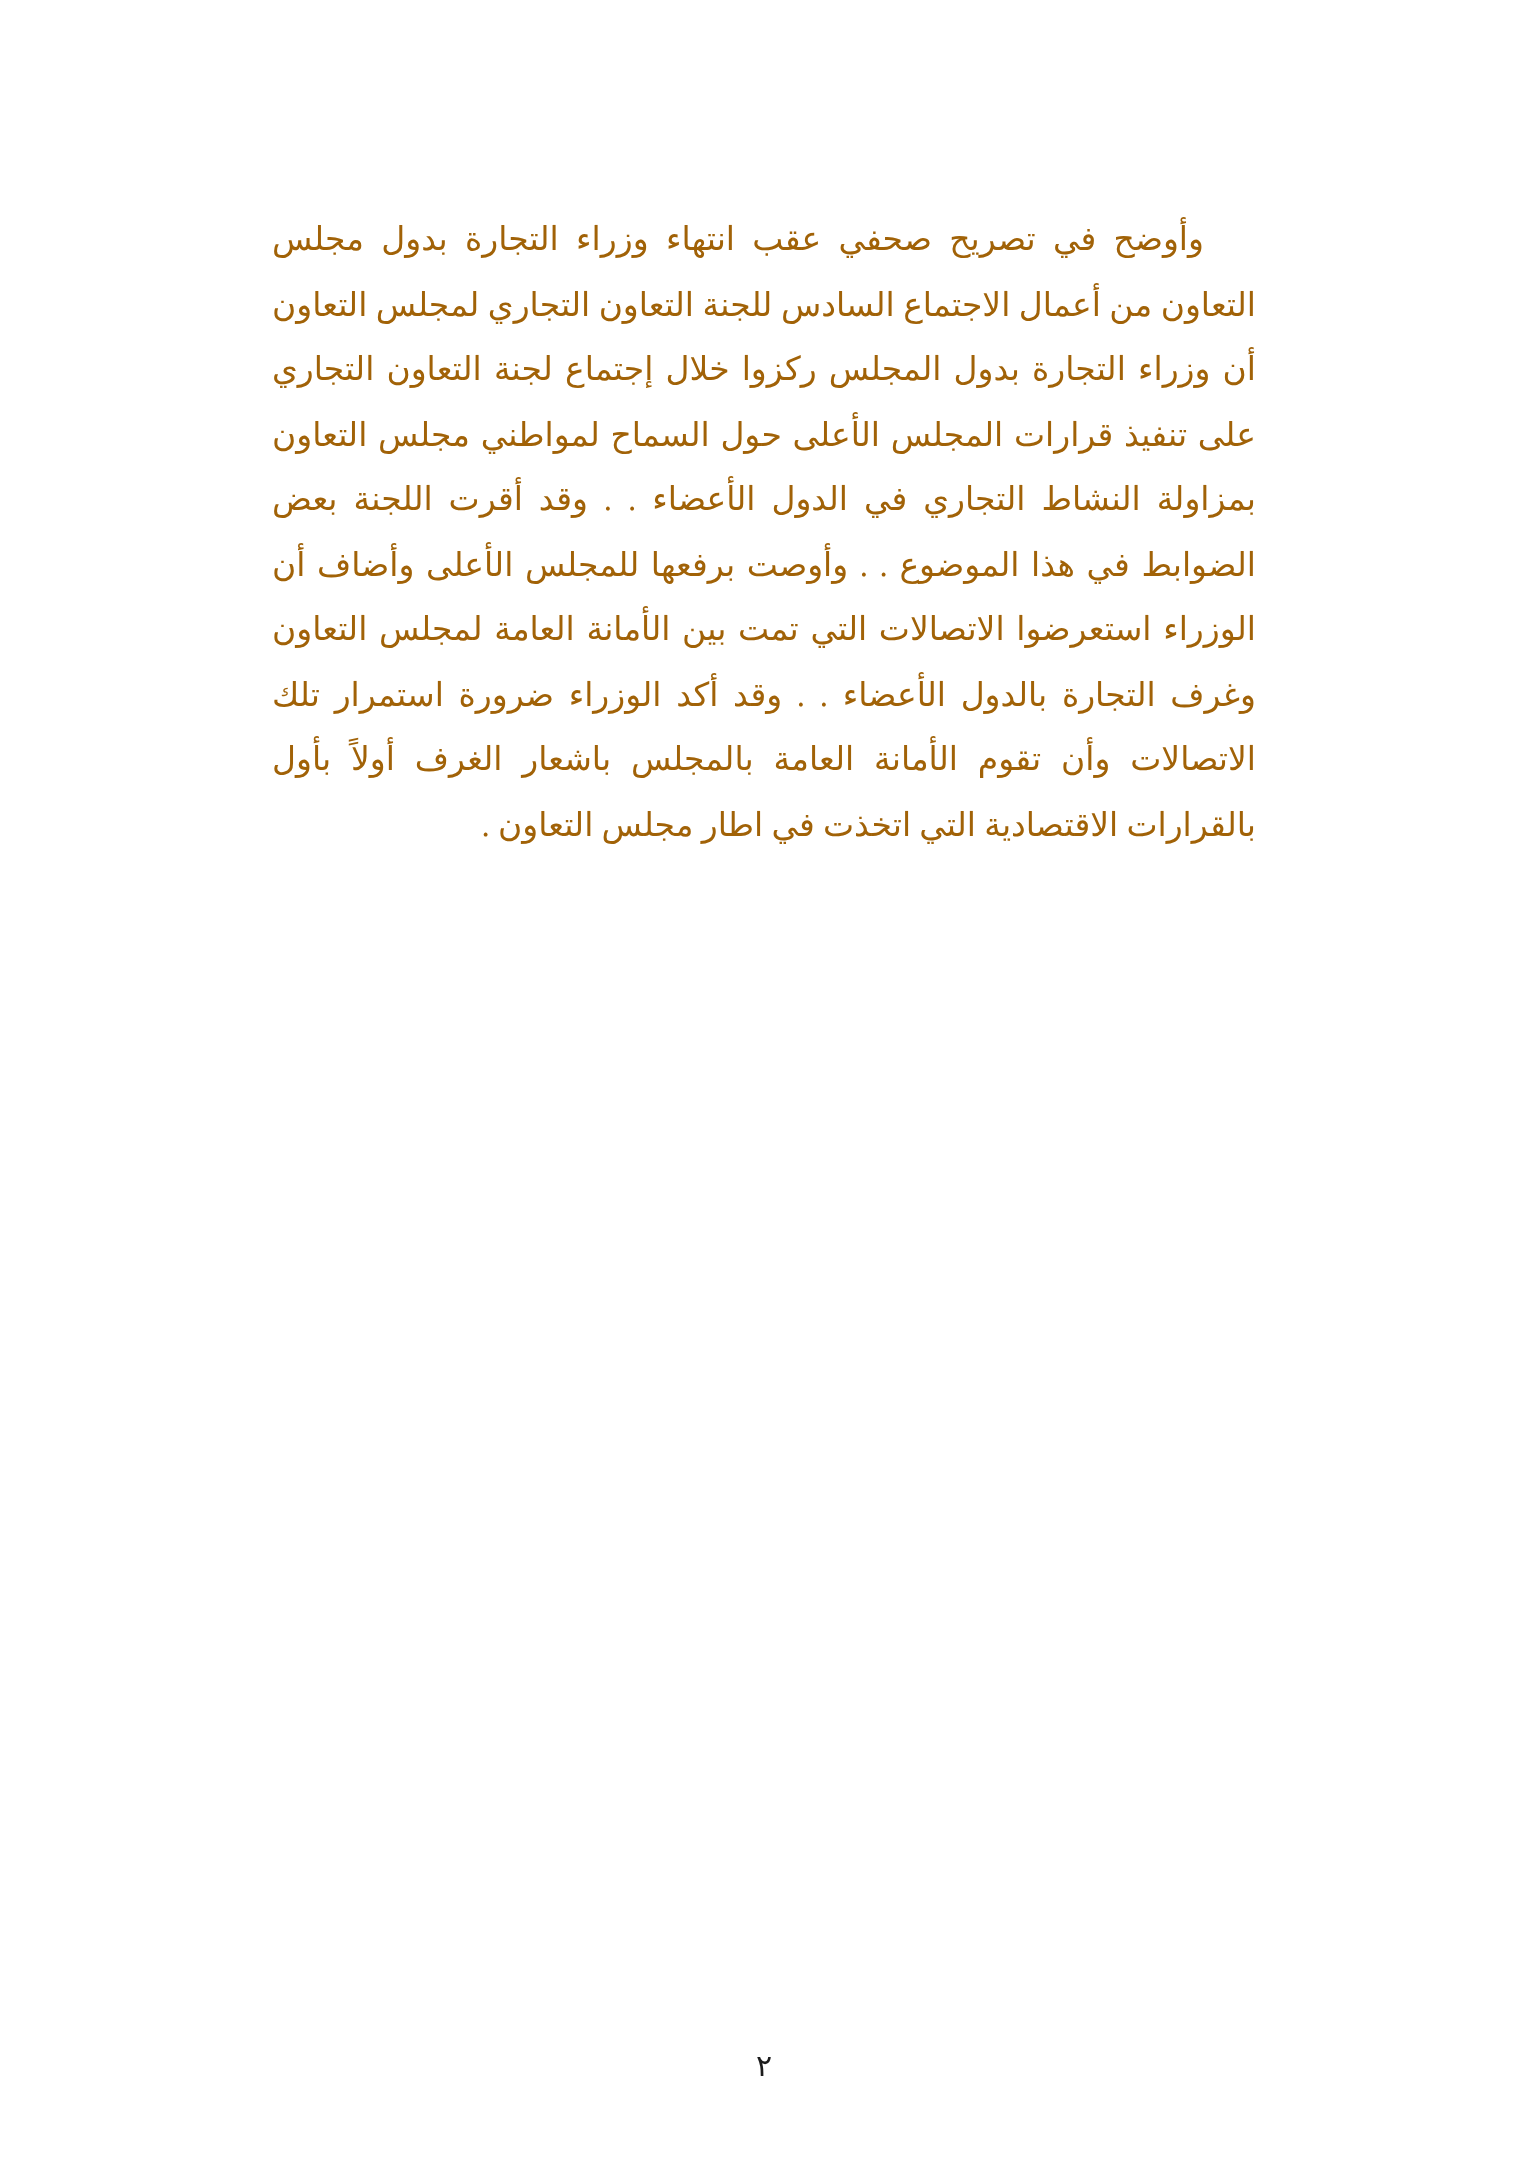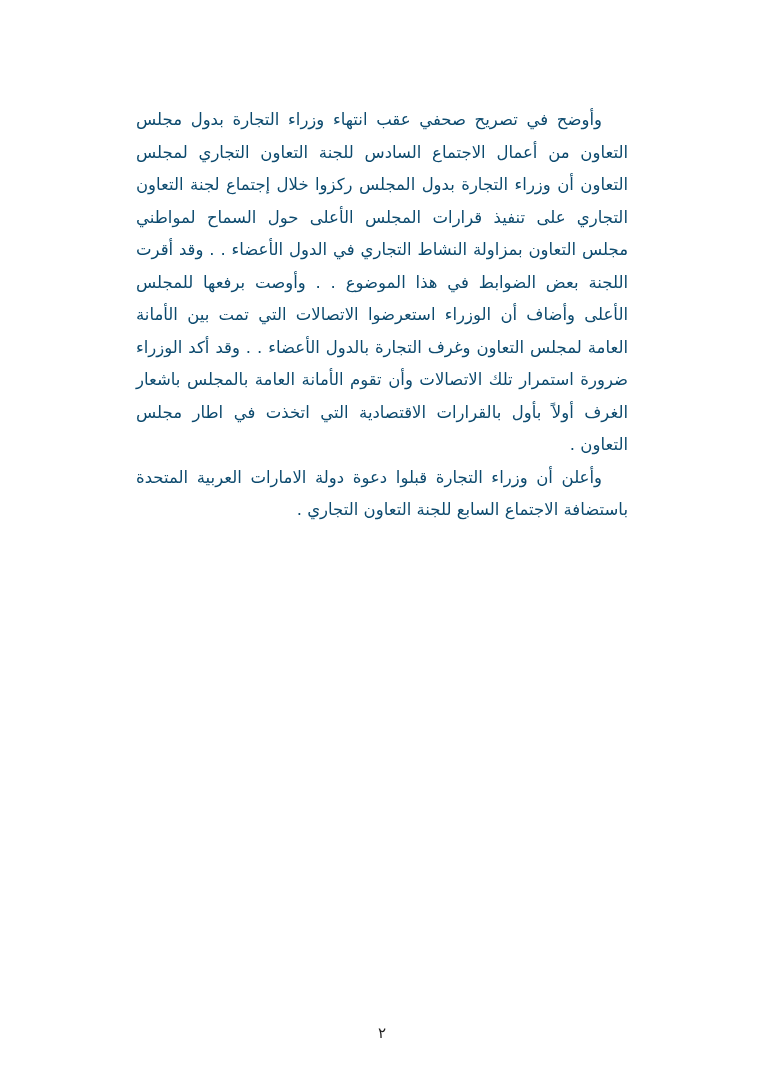--- a/index.html
+++ b/index.html
@@ -17,24 +17,25 @@
     font-family: "DejaVu Sans", sans-serif;
   }
   .text-block {
     position: absolute;
     top: 104px;
     right: 136px;
     width: 492px;
     direction: rtl;
     unicode-bidi: embed;
     text-align: justify;
-    color: #0c4a6e;
+    color: #a16207;
     font-size: 16.5px;
     line-height: 32.5px;
     letter-spacing: 0.2px;
+    font-family: Liberation Serif, serif;
   }
   .para {
     margin: 0;
     text-indent: 26px;
   }
   .page-number {
     position: absolute;
     bottom: 40px;
     left: 0;
     width: 100%;
@@ -44,16 +45,15 @@
     direction: rtl;
     font-family: "DejaVu Sans", sans-serif;
   }
 </style>
 </head>
 <body>
 
 <div class="page">
   <div class="text-block">
     <p class="para">وأوضح في تصريح صحفي عقب انتهاء وزراء التجارة بدول مجلس التعاون من أعمال الاجتماع السادس للجنة التعاون التجاري لمجلس التعاون أن وزراء التجارة بدول المجلس ركزوا خلال إجتماع لجنة التعاون التجاري على تنفيذ قرارات المجلس الأعلى حول السماح لمواطني مجلس التعاون بمزاولة النشاط التجاري في الدول الأعضاء . . وقد أقرت اللجنة بعض الضوابط في هذا الموضوع . . وأوصت برفعها للمجلس الأعلى وأضاف أن الوزراء استعرضوا الاتصالات التي تمت بين الأمانة العامة لمجلس التعاون وغرف التجارة بالدول الأعضاء . . وقد أكد الوزراء ضرورة استمرار تلك الاتصالات وأن تقوم الأمانة العامة بالمجلس باشعار الغرف أولاً بأول بالقرارات الاقتصادية التي اتخذت في اطار مجلس التعاون .</p>
-    <p class="para">وأعلن أن وزراء التجارة قبلوا دعوة دولة الامارات العربية المتحدة باستضافة الاجتماع السابع للجنة التعاون التجاري .</p>
   </div>
   <div class="page-number">٢</div>
 </div>
 
 </body></html>

